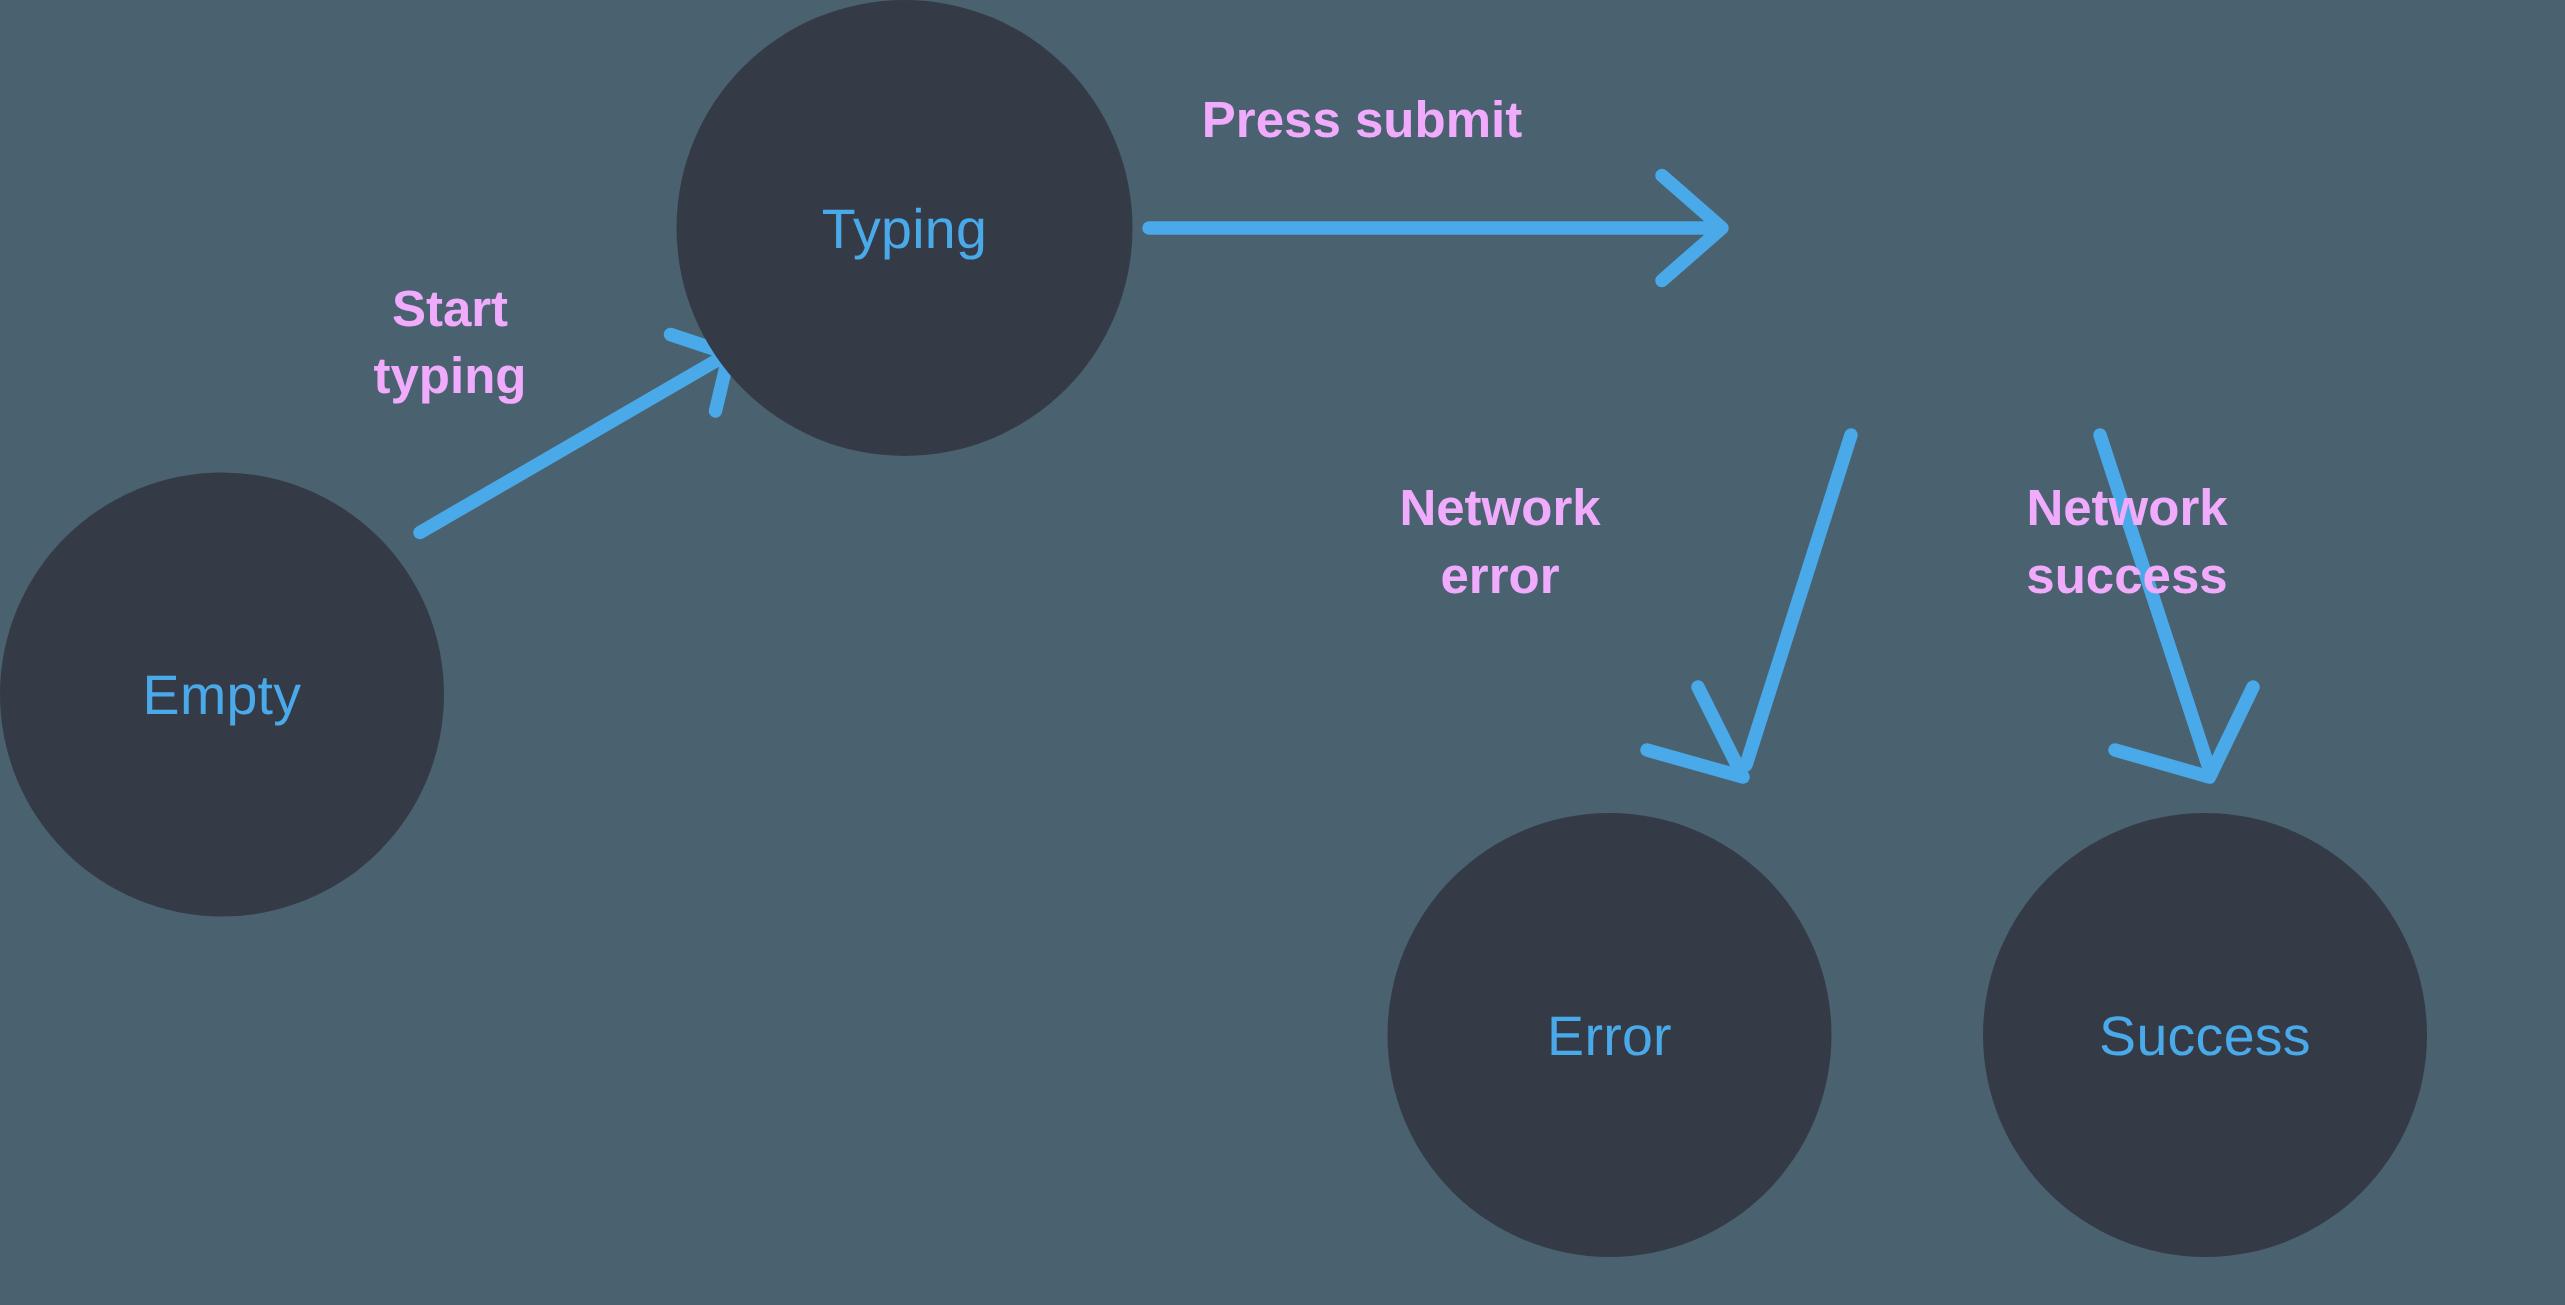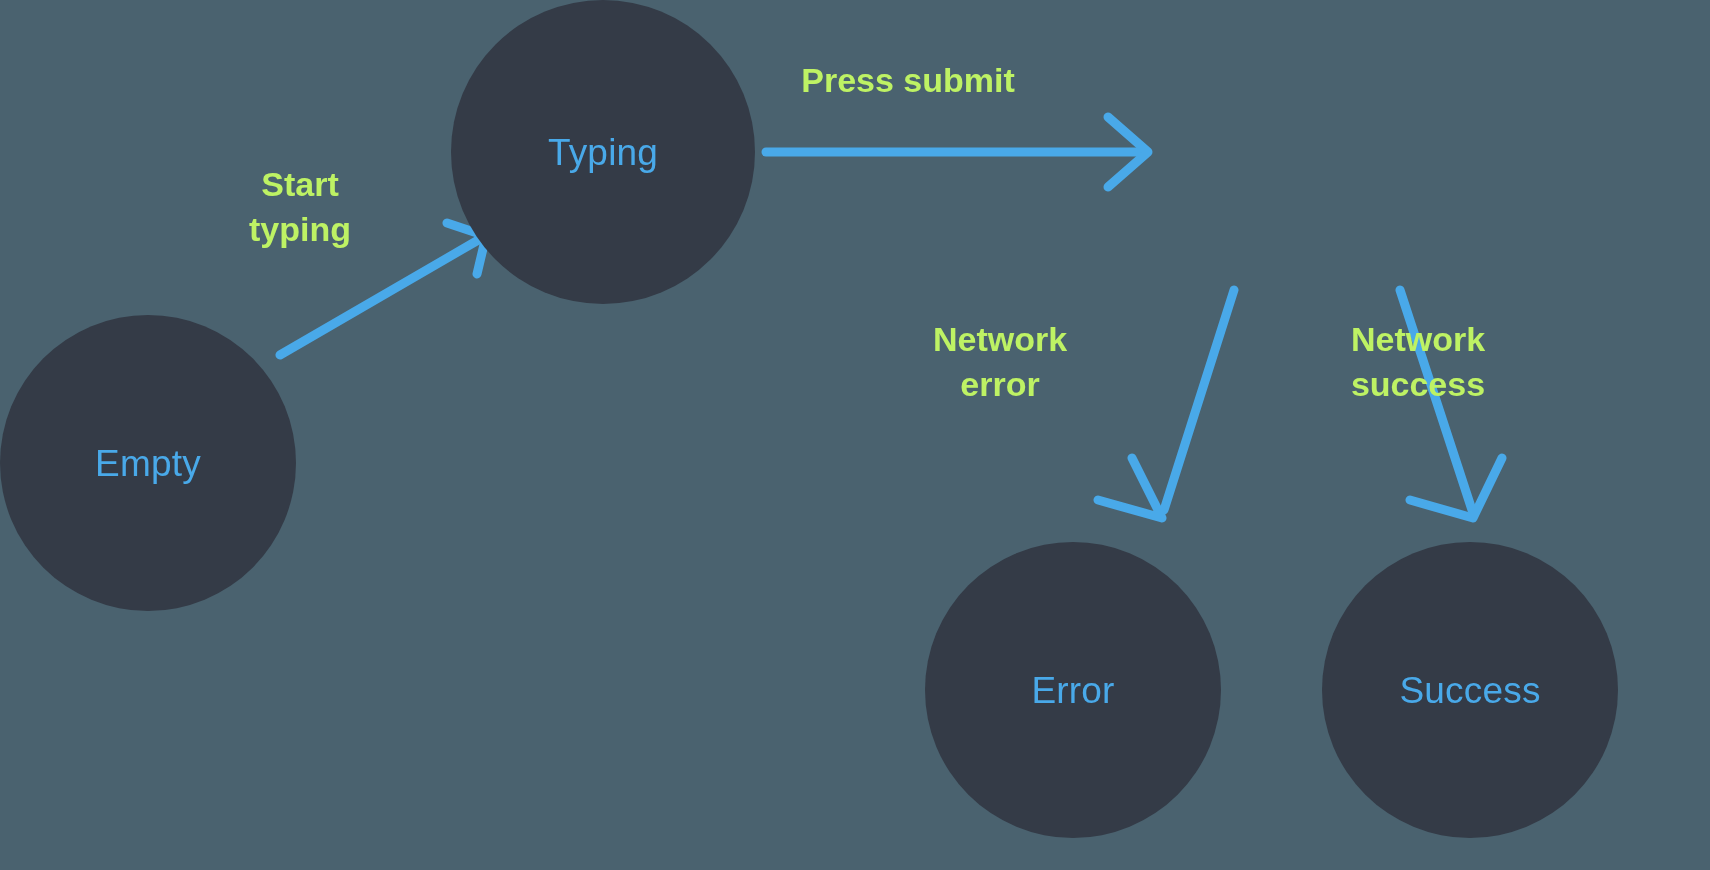--- a/index.html
+++ b/index.html
@@ -38,21 +38,21 @@
     font-size: 37px;
     font-weight: 400;
     letter-spacing: 0.2px;
     line-height: 1;
     text-align: center;
     white-space: nowrap;
     user-select: none;
   }
   .edge-label {
     position: absolute;
-    color: #bef264;
+    color: #f0abfc;
     font-size: 34px;
     font-weight: 700;
     line-height: 1.32;
     text-align: center;
     white-space: pre-line;
     user-select: none;
   }
 </style>
 </head>
 <body>
@@ -94,21 +94,21 @@
 
 
   <div class="state-node" style="left:925px; top:542px; width:296px; height:296px;">
     <span class="state-label">Error</span>
   </div>
 
   <div class="state-node" style="left:1322px; top:542px; width:296px; height:296px;">
     <span class="state-label">Success</span>
   </div>
 
-  <div class="edge-label" style="left:180px; top:162px; width:240px;">Start
+  <div class="edge-label" style="left:180px; top:184px; width:240px;">Start
 typing</div>
 
   <div class="edge-label" style="left:758px; top:58px; width:300px;">Press submit</div>
 
   <div class="edge-label" style="left:880px; top:317px; width:240px;">Network
 error</div>
 
   <div class="edge-label" style="left:1298px; top:317px; width:240px;">Network
 success</div>
 

